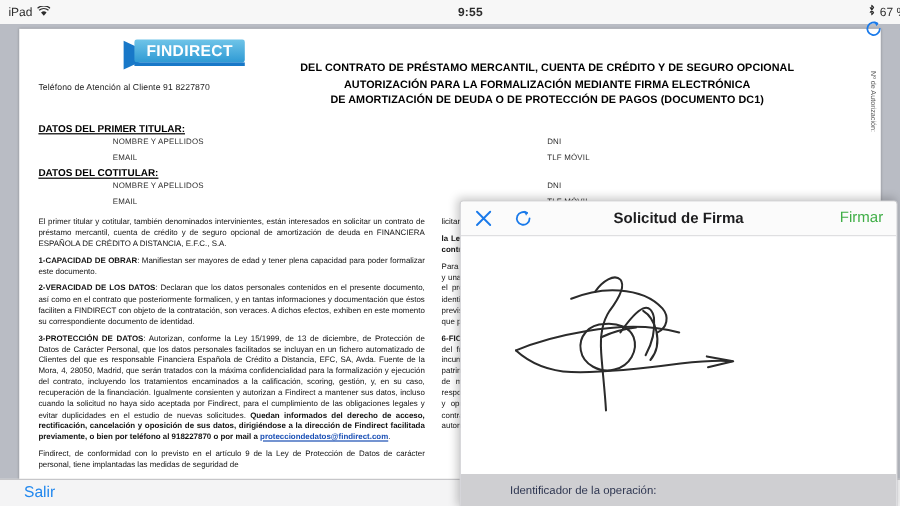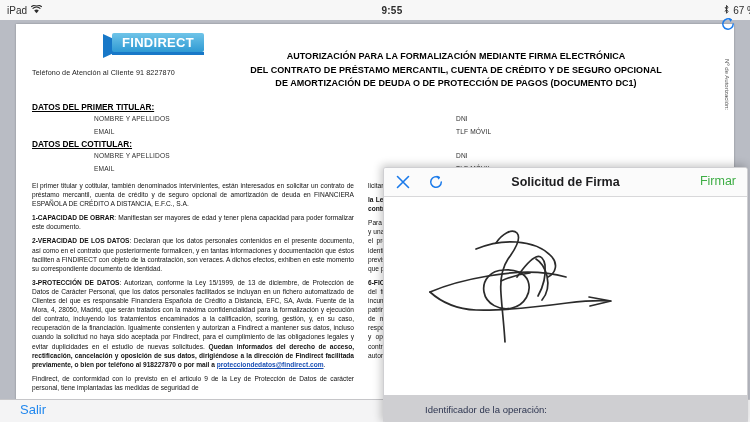--- a/index.html
+++ b/index.html
@@ -351,22 +351,22 @@
 
       <div class="logo-wrap">
         <div class="logo-arrow"></div>
         <div class="logo-box">FINDIRECT</div>
         <div class="logo-underline"></div>
       </div>
 
       <div class="phone-line">Teléfono de Atención al Cliente 91 8227870</div>
 
       <div class="doc-title">
+        <div>DEL CONTRATO DE PRÉSTAMO MERCANTIL, CUENTA DE CRÉDITO Y DE SEGURO OPCIONAL</div>
         <div>AUTORIZACIÓN PARA LA FORMALIZACIÓN MEDIANTE FIRMA ELECTRÓNICA</div>
-        <div>DEL CONTRATO DE PRÉSTAMO MERCANTIL, CUENTA DE CRÉDITO Y DE SEGURO OPCIONAL</div>
         <div>DE AMORTIZACIÓN DE DEUDA O DE PROTECCIÓN DE PAGOS  (DOCUMENTO DC1)</div>
       </div>
 
       <div class="vert-label">Nº de Autorización:</div>
 
       <div class="sec-head" style="left:16px; top:78px;">DATOS DEL PRIMER TITULAR:</div>
       <div class="field-lbl" style="left:78px; top:91px;">NOMBRE Y APELLIDOS</div>
       <div class="field-lbl" style="left:440px; top:91px;">DNI</div>
       <div class="field-lbl" style="left:78px; top:104px;">EMAIL</div>
       <div class="field-lbl" style="left:440px; top:104px;">TLF MÓVIL</div>

